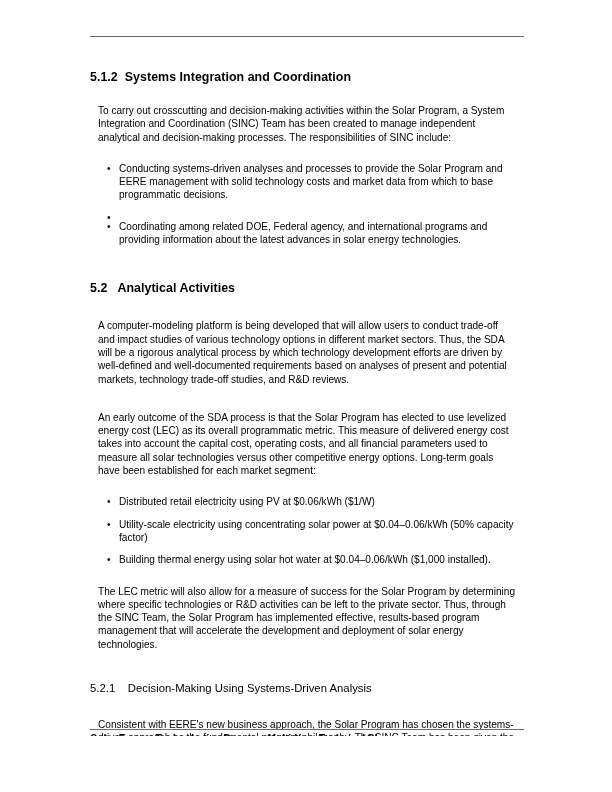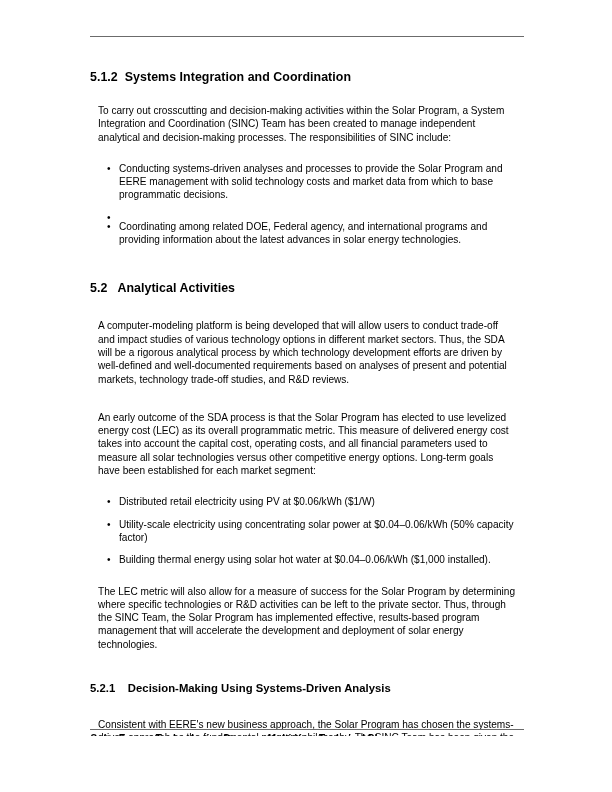--- a/index.html
+++ b/index.html
@@ -50,21 +50,21 @@
   h1.heading-1 {
     font-size: 12.4px;
     font-weight: bold;
     line-height: 15px;
     margin: 0;
     letter-spacing: 0.05px;
     white-space: pre;
   }
   h2.heading-2 {
     font-size: 11.3px;
-    font-weight: bold;
+    font-weight: normal;
     line-height: 14px;
     margin: 0;
     letter-spacing: 0.02px;
     white-space: pre;
   }
 
   p.para {
     font-size: 10.1px;
     line-height: 13.3px;
     margin: 8px;

